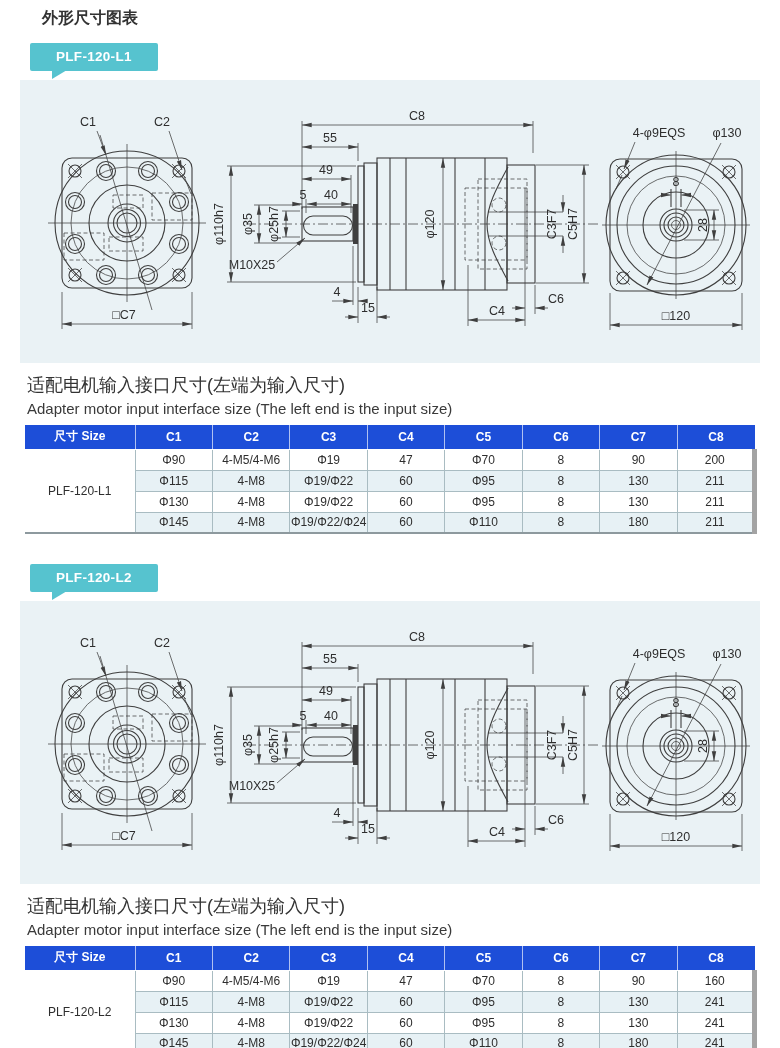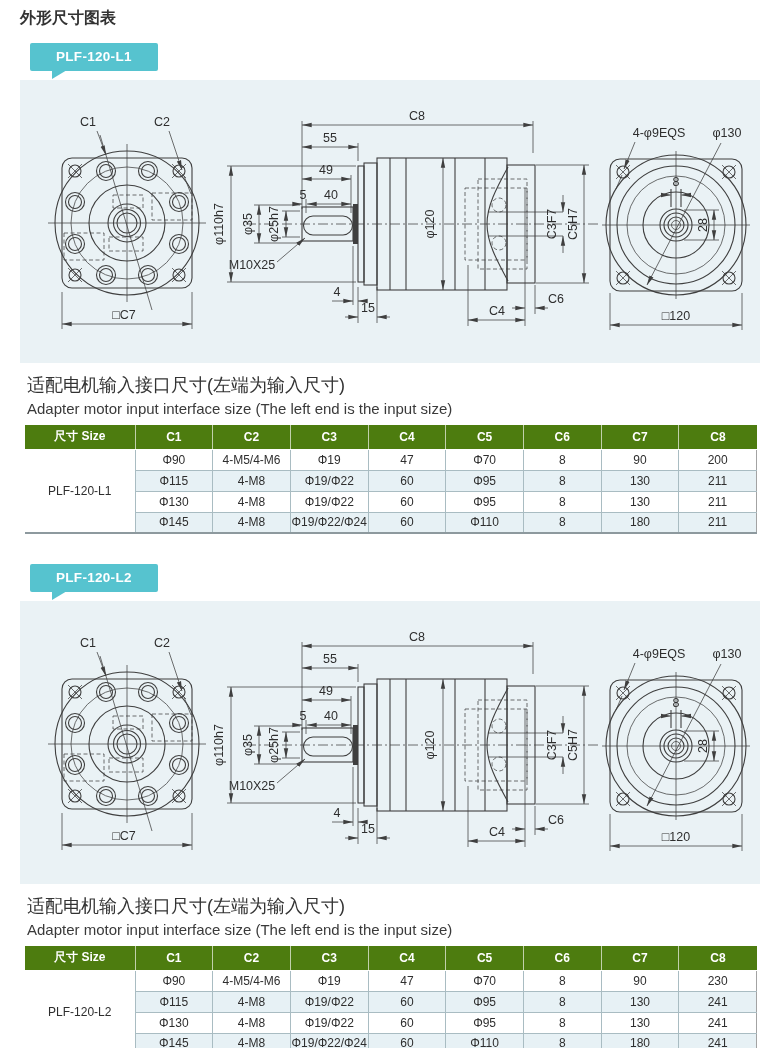--- a/index.html
+++ b/index.html
@@ -1,20 +1,20 @@
 <!DOCTYPE html>
 <html><head>
 <meta charset="utf-8">
 <style>
   * { box-sizing: border-box; }
   body {
     width: 780px; margin: 0; background: #ffffff; color: #333;
     font-family: "Liberation Sans", sans-serif; min-height: 1048px;
   }
-  .pg-title { font-size: 16px; font-weight: bold; margin: 8px 0 0 20px; color: #333; }
+  .pg-title { font-size: 16px; font-weight: bold; margin: 8px 0 0 42px; color: #333; }
   .pg-sub   { font-size: 13px; margin: 3px 0 0 27px; color: #444; }
 
   .badge {
     display: inline-block; position: relative; margin: 14px 0 0 30px;
     background: #56c3cf; color: #fff; font-weight: bold; font-size: 13.5px;
     padding: 6px 26px 7px 26px; border-radius: 2px; letter-spacing: .3px;
   }
   .badge::after {
     content: ""; position: absolute; left: 22px; bottom: -8px;
     border-top: 9px solid #56c3cf; border-right: 15px solid transparent;
@@ -25,32 +25,32 @@
   svg.drawing { display: block; width: 740px; height: 283px; }
 
   .note-zh { margin: 10px 0 0 27px; font-size: 18px; color: #333; }
   .note-en { margin: 3px 0 0 27px; font-size: 15px; color: #3a3a3a; }
 
   table.dims {
     border-collapse: collapse; margin: 8px 0 0 25px; width: 732px;
     table-layout: fixed; border-bottom: 2px solid #8d999e;
   }
   table.dims th {
-    background: #4d7c0f; color: #fff; font-size: 12px; font-weight: bold;
+    background: #1d4ed8; color: #fff; font-size: 12px; font-weight: bold;
     height: 24px; border-right: 1px solid rgba(255,255,255,.65);
     border-bottom: 1px solid #fff; padding: 0;
   }
   table.dims th:last-child { border-right: none; }
   table.dims td {
     font-size: 12px; text-align: center; height: 21px; padding: 0;
     border: 1px solid #a9bcc2; color: #2e2e2e; background: #fff;
   }
   table.dims tbody tr:nth-child(even) td { background: #e7f1f5; }
   table.dims td.model { background: #fff; border-left: none; font-size: 12px; }
-  table.dims td:last-child { border-right: 1px solid #a3a3a3; }
+  table.dims td:last-child { border-right: 5px solid #a3a3a3; }
 
   
   .s1 { stroke: #3f3f3f; stroke-width: 1.1; fill: none; }
   .s0 { stroke: #3f3f3f; stroke-width: .75; fill: none; }
   .hid { stroke-dasharray: 4 2.5; }
   .ctr { stroke-dasharray: 10 3 2 3; }
   .fillD { fill: #3f3f3f; stroke: none; }
   svg text { font: 12.5px "Liberation Sans", sans-serif; fill: #2e2e2e; }
 </style>
 </head>
@@ -354,21 +354,21 @@
     <tbody>
       <tr>
         <td class="model" rowspan="4">PLF-120-L2</td>
         <td>Φ90</td>
         <td>4-M5/4-M6</td>
         <td>Φ19</td>
         <td>47</td>
         <td>Φ70</td>
         <td>8</td>
         <td>90</td>
-        <td>230</td>
+        <td>160</td>
       </tr>
       <tr>
         <td>Φ115</td>
         <td>4-M8</td>
         <td>Φ19/Φ22</td>
         <td>60</td>
         <td>Φ95</td>
         <td>8</td>
         <td>130</td>
         <td>241</td>

